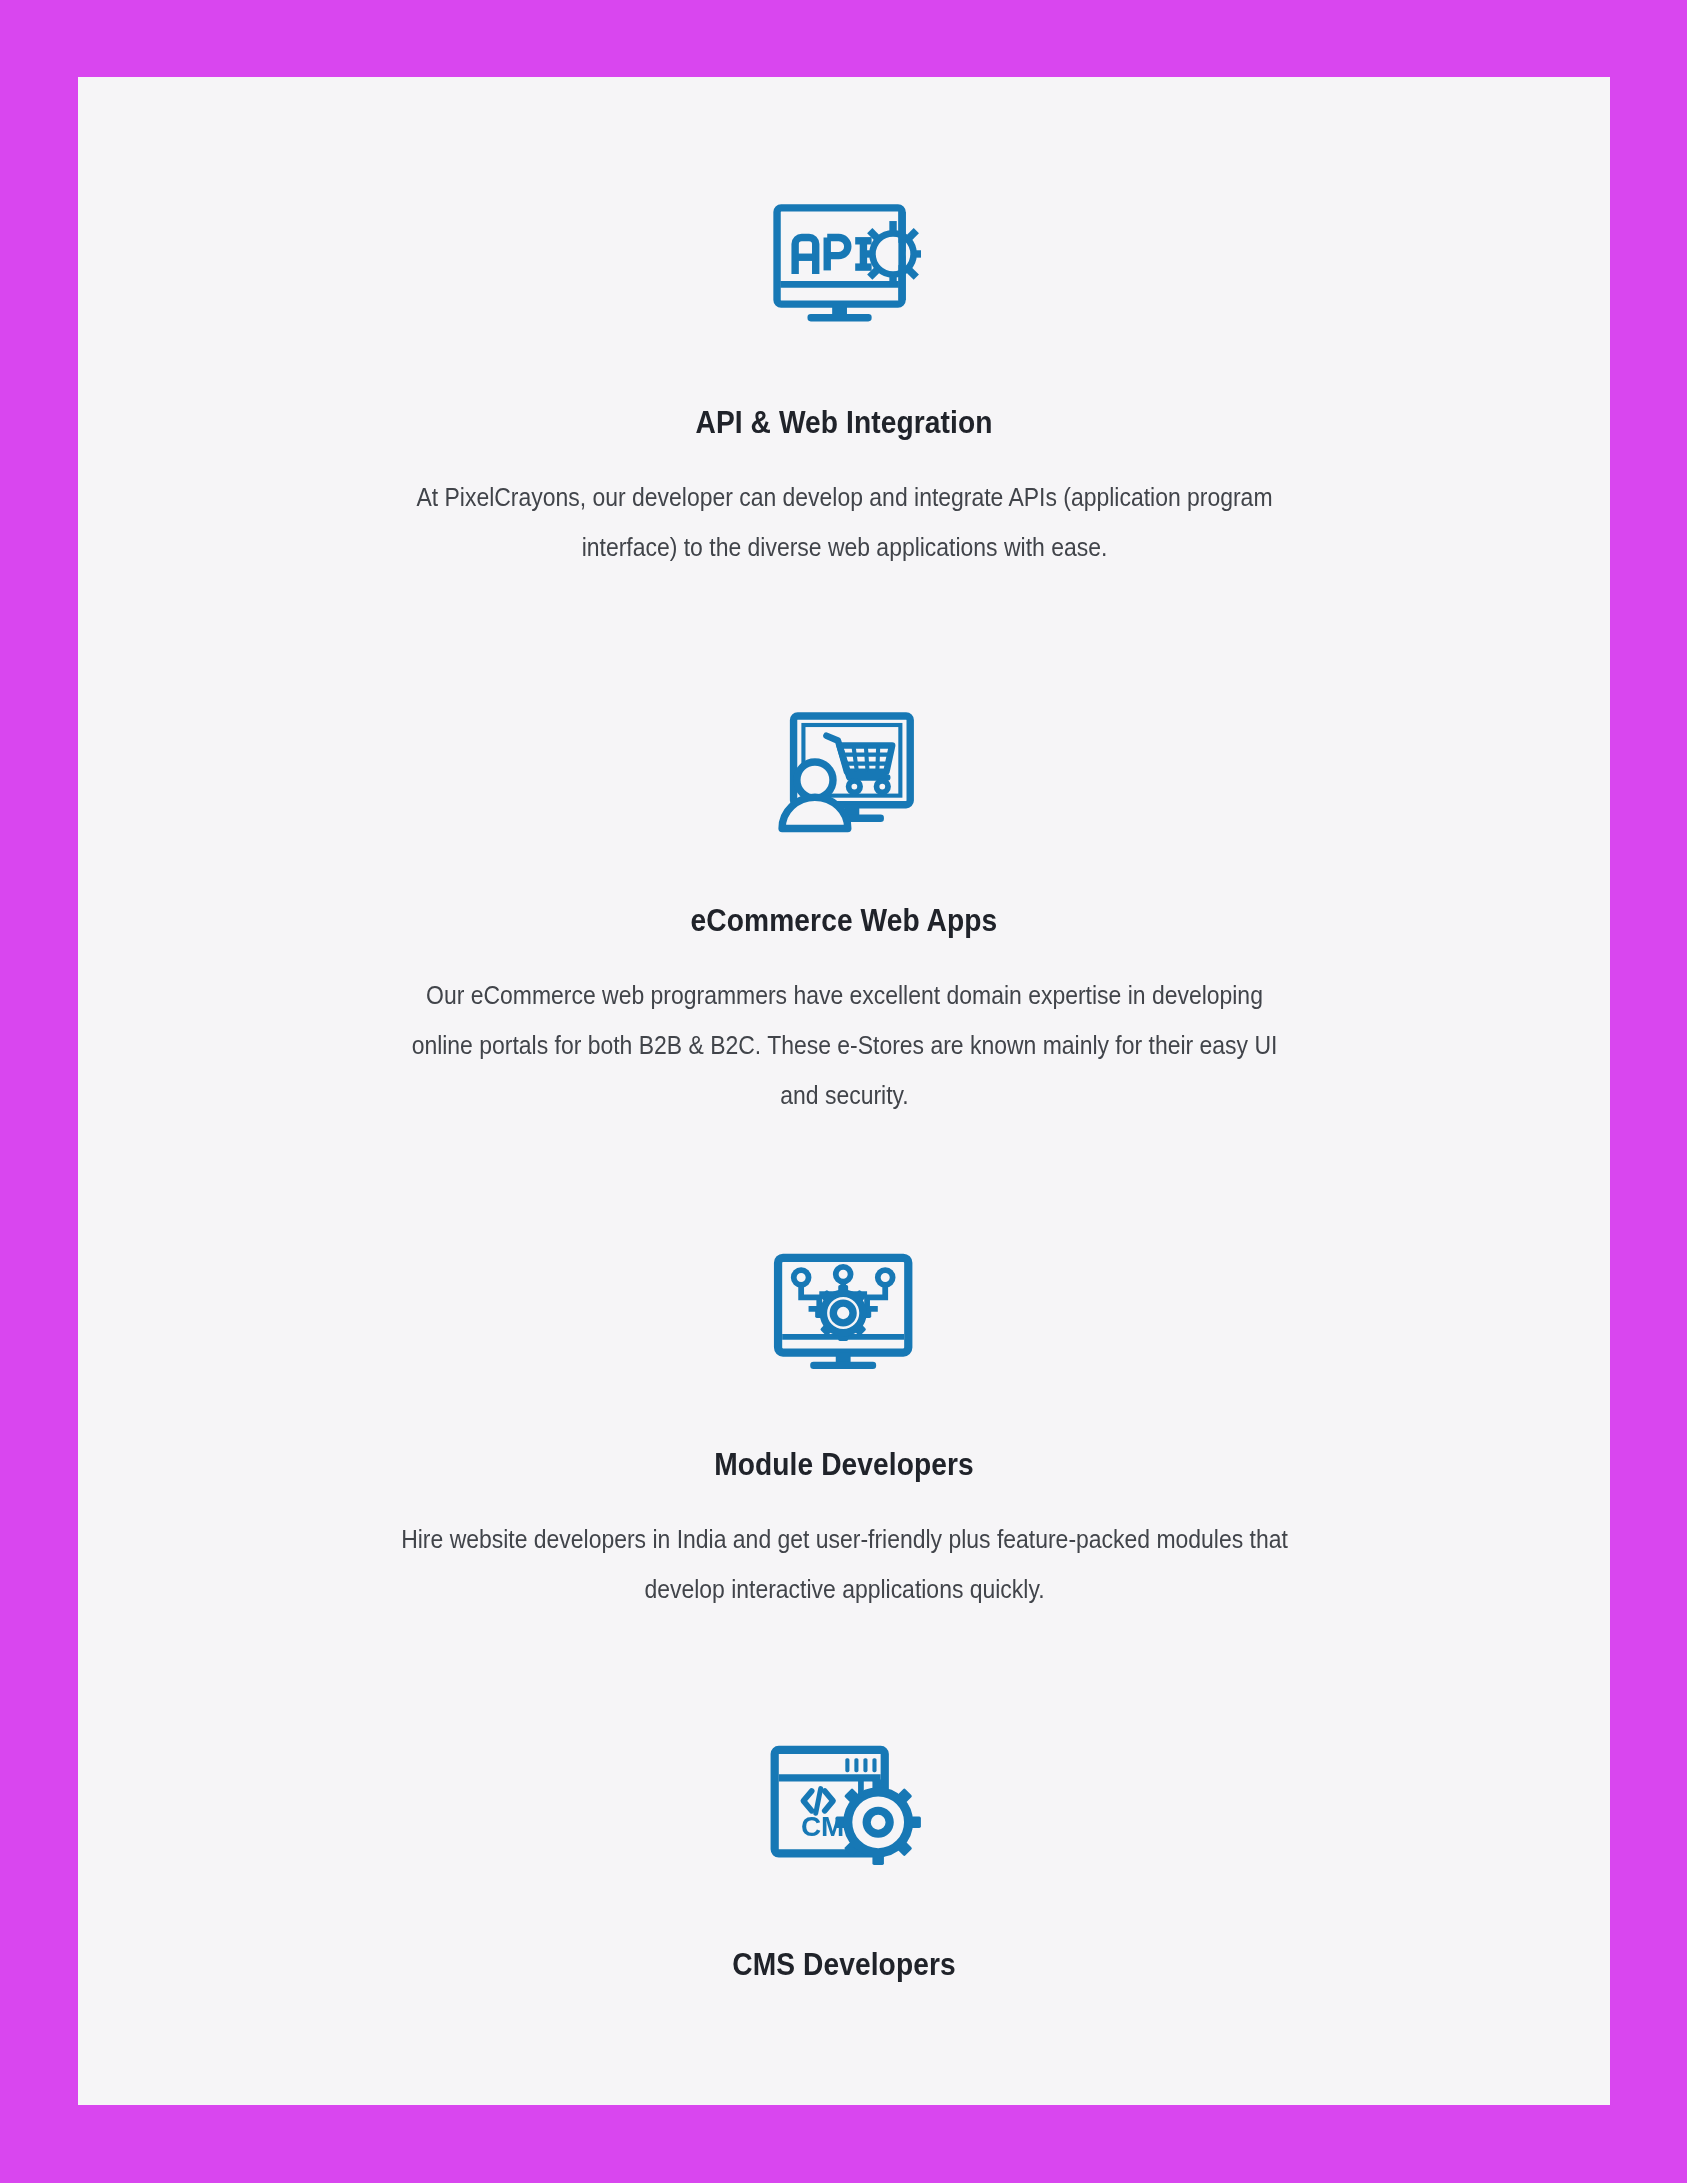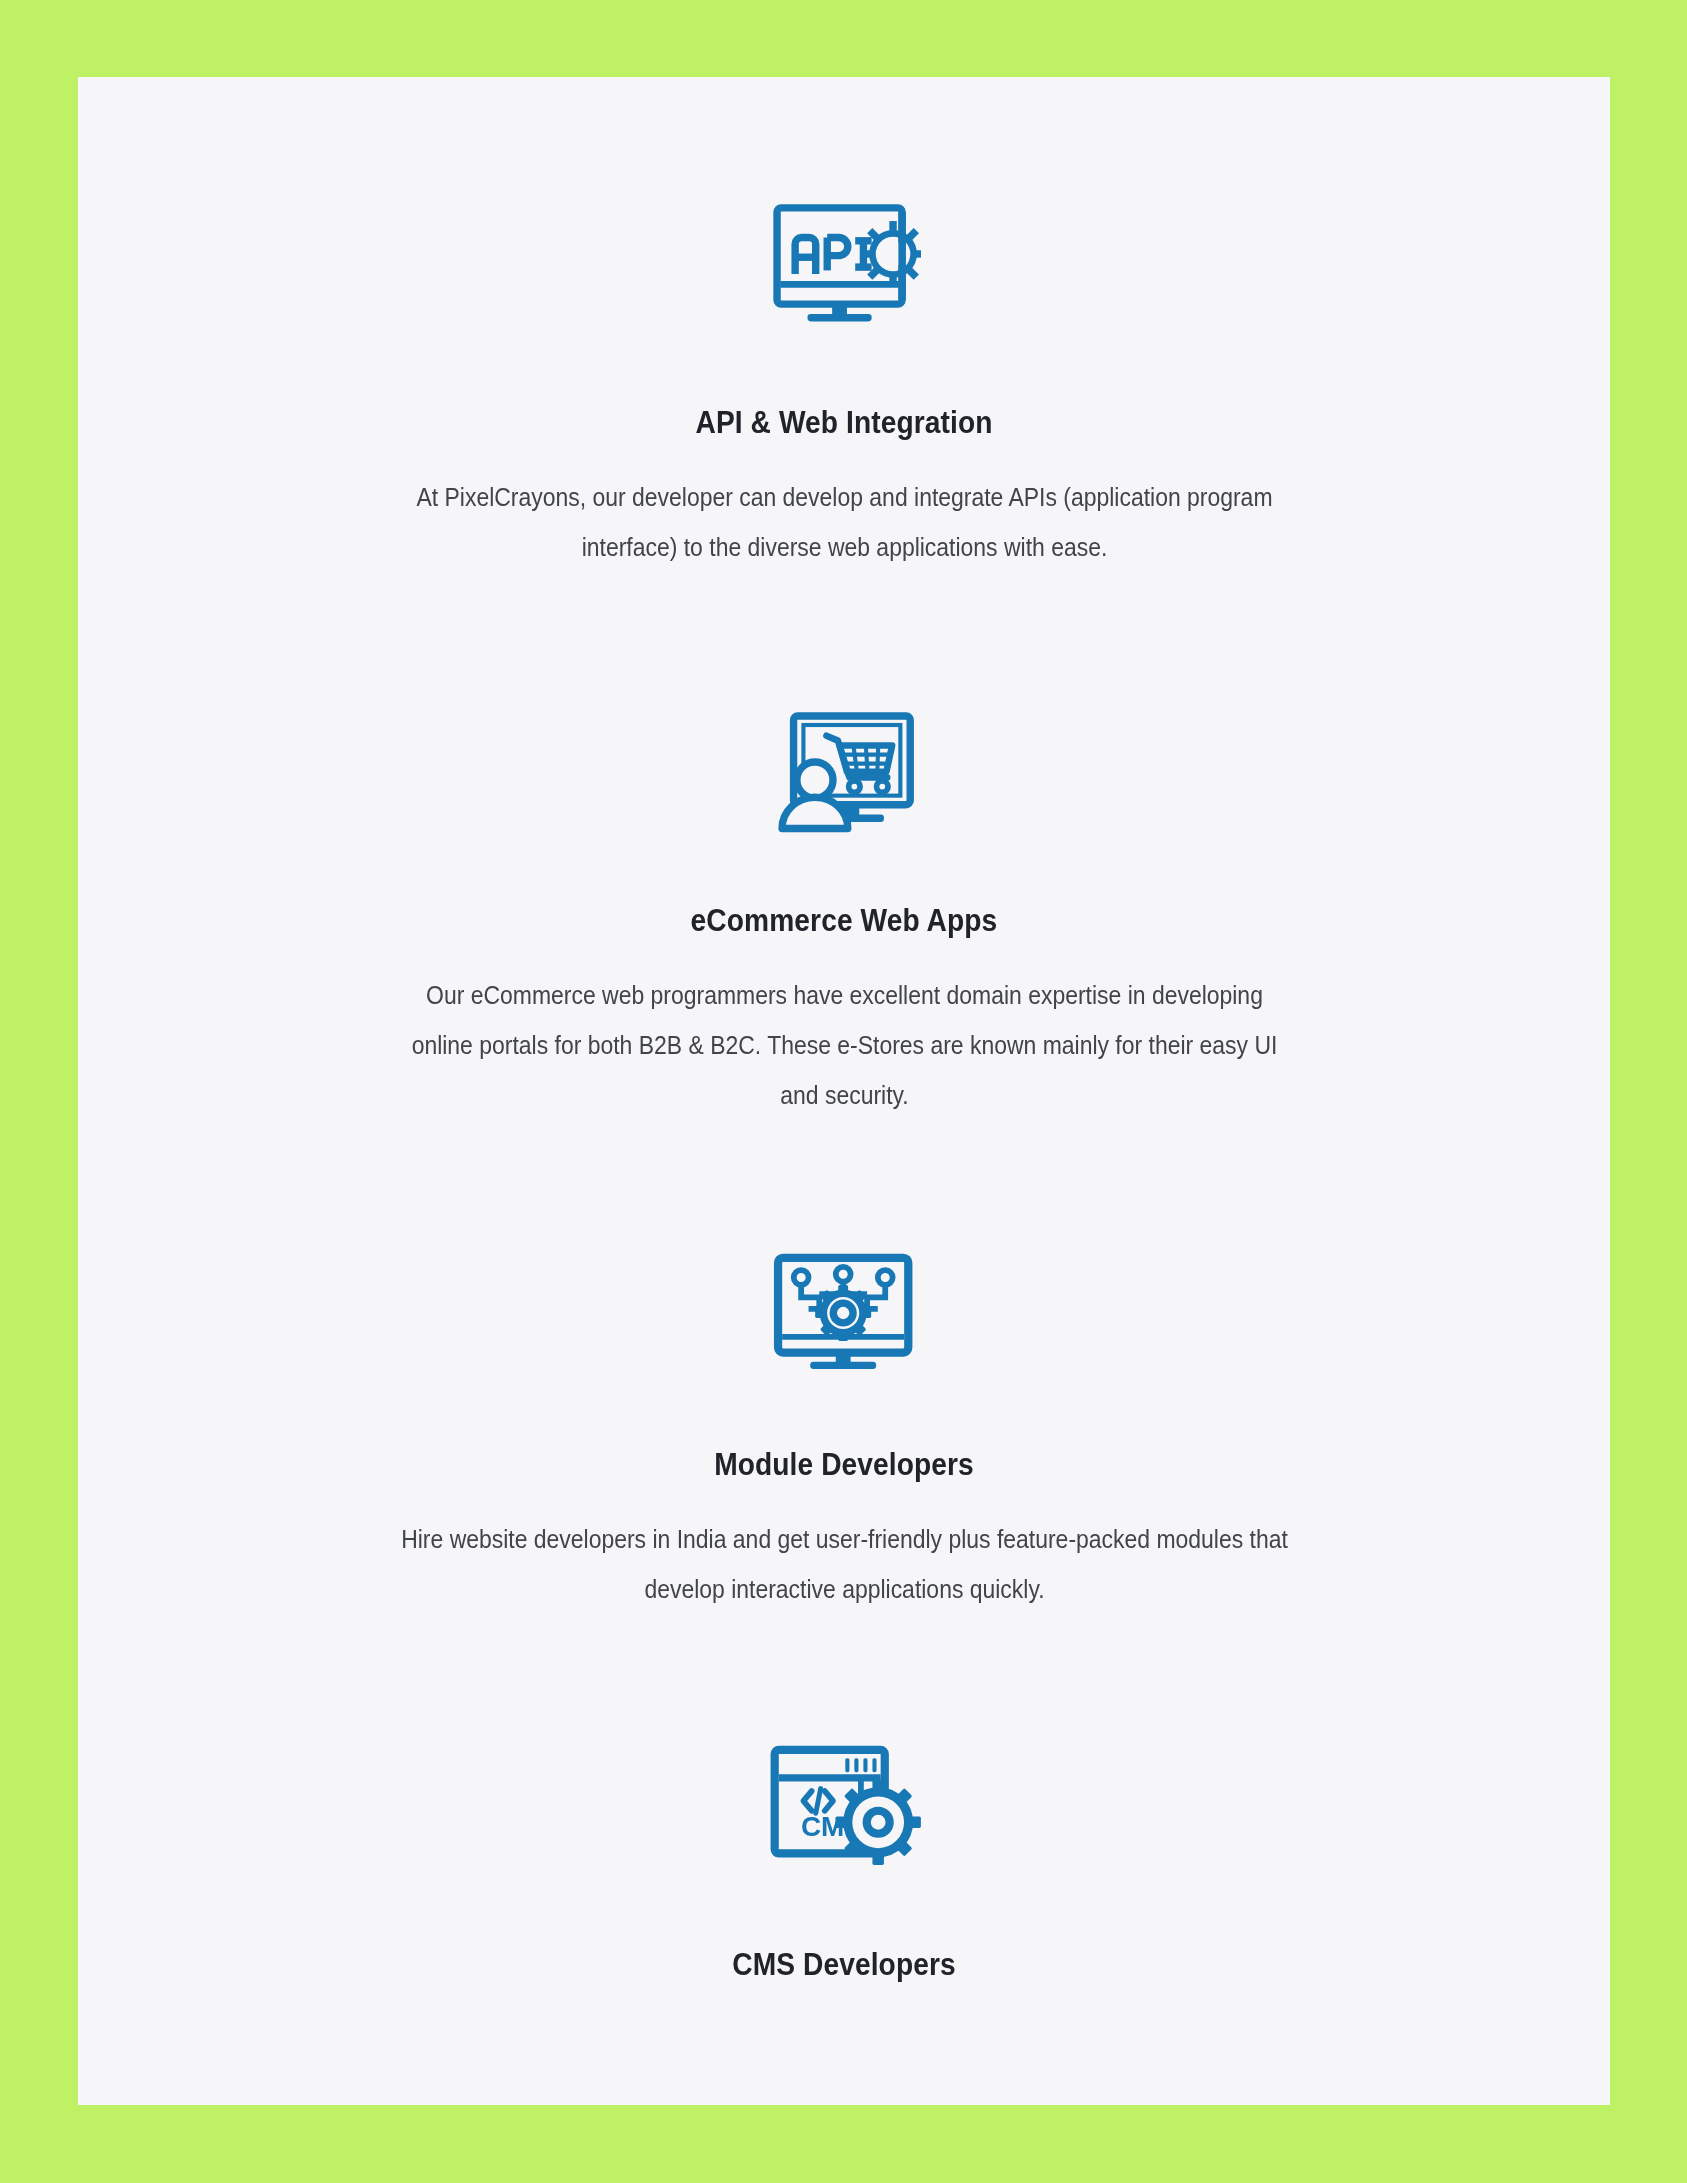--- a/index.html
+++ b/index.html
@@ -12,21 +12,21 @@
     width: 1687px;
     height: 2183px;
     font-family: "Liberation Sans", sans-serif;
     -webkit-font-smoothing: antialiased;
   }
 
   #page {
     position: relative;
     width: 1687px;
     height: 2183px;
-    background: #bef264;
+    background: #d946ef;
     overflow: hidden;
   }
 
   
   #services-panel {
     position: absolute;
     left: 78px;
     top: 77px;
     width: 1532px;
     height: 2028px;

